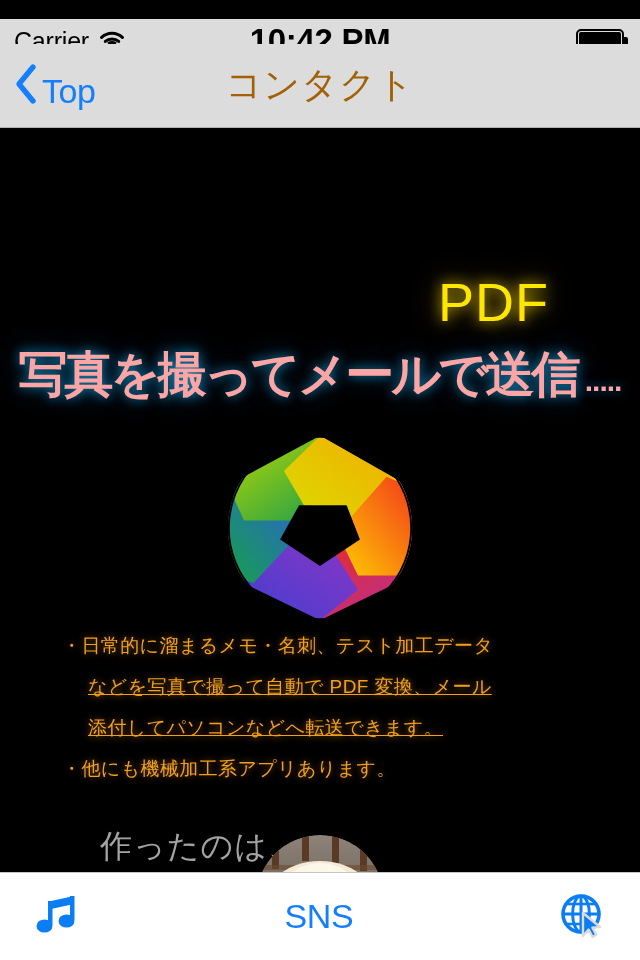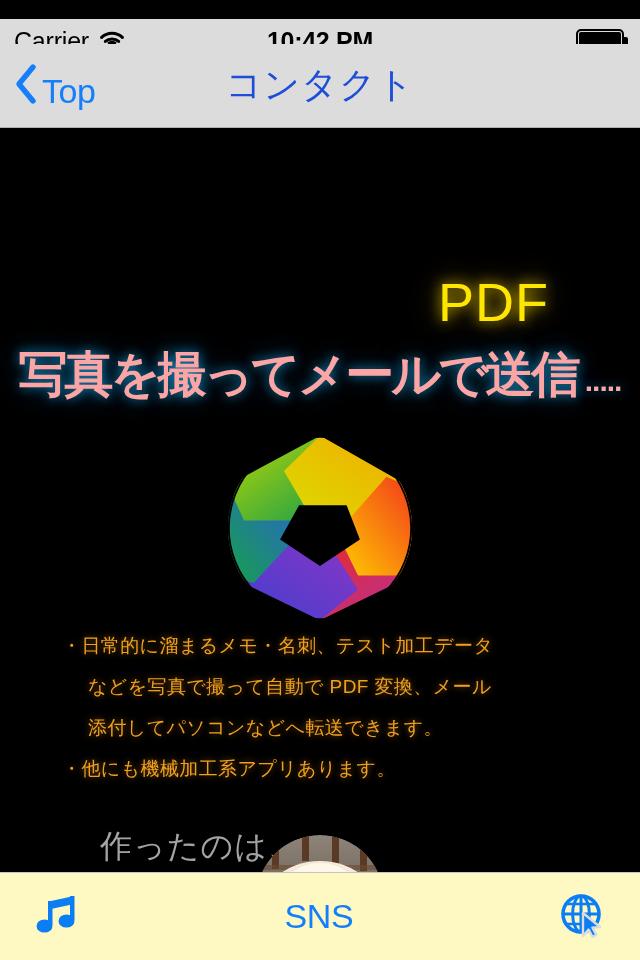--- a/index.html
+++ b/index.html
@@ -13,21 +13,21 @@
   
   .status-bar {
     position:absolute; top:0; left:0; width:640px; height:44px;
     background:#dcdcdc; color:#000;
     display:flex; align-items:center;margin-top:19px;
   }
   .sb-left { position:absolute; left:14px; top:0; height:44px; display:flex; align-items:center; gap:8px; }
   .sb-carrier { font-size:25px; letter-spacing:-0.2px; color:#000; }
   .sb-center { position:absolute; left:0; width:640px; text-align:center; top:0; height:44px;
                display:flex; align-items:center; justify-content:center; }
-  .sb-time { font-size:25px; font-weight:bold; color:#000; letter-spacing:-0.3px; }
+  .sb-time { font-size:33px; font-weight:bold; color:#000; letter-spacing:-0.3px; }
   .sb-right { position:absolute; right:12px; top:0; height:44px; display:flex; align-items:center; }
   .wifi-ico { display:block; }
   .battery { position:relative; width:52px; height:24px; }
   .battery .shell {
     position:absolute; left:0; top:0; width:48px; height:24px;
     border:2px solid #000; border-radius:5px; background:transparent;
   }
   .battery .fill {
     position:absolute; left:3px; top:3px; width:42px; height:18px;
     background:#000; border-radius:2px;
@@ -45,21 +45,21 @@
   }
   .nav-back {
     position:absolute; left:14px; top:0; height:83px;
     display:flex; align-items:center; gap:4px; cursor:pointer;
   }
   .chev { display:block; }
   .nav-back-label { font-size:34px; color:#147efb; letter-spacing:-0.5px;margin-top:12px; }
   .nav-title {
     position:absolute; left:0; top:0; width:640px; height:83px;
     display:flex; align-items:center; justify-content:center;
-    font-size:36px; color:#1d4ed8; font-weight:500; letter-spacing:1px;
+    font-size:36px; color:#a16207; font-weight:500; letter-spacing:1px;
   }
 
   
   .content {
     position:absolute; top:128px; left:0; width:640px; height:744px;
     background:#000; overflow:hidden;border-radius:20px;
   }
 
   .pdf-badge {
     position:absolute; left:438px; top:143px;
@@ -85,39 +85,39 @@
   }
 
   
   .body-copy {
     position:absolute; left:62px; top:497px; width:520px;
     color:#f0a01e; font-size:19px; line-height:41px;
     letter-spacing:0.4px;
     text-shadow:0 0 7px rgba(240,150,20,.55);
   }
   .bullet-line { display:block; }
-  .bullet-line.indent { padding-left:26px; }
+  .bullet-line.indent { padding-left:26px;text-decoration:underline; }
 
   .maker-label {
     position:absolute; left:100px; top:697px;
     color:#a3a3a3; font-size:32px; letter-spacing:1px;
   }
 
   
   .dog-photo {
     position:absolute; left:256px; top:707px;
     width:128px; height:128px; border-radius:50%;
     overflow:hidden;
   }
   .dog-photo svg { display:block; }
 
   
   .toolbar {
     position:absolute; left:0; top:872px; width:640px; height:88px;
-    background:#fef9c3;
+    background:#ffffff;
     border-top:1px solid #c4c4c4;
     display:flex; align-items:center; justify-content:space-between;
     padding:0 34px;
     z-index:5;
   }
   .tb-btn { display:flex; align-items:center; justify-content:center; cursor:pointer; }
   .tb-sns { font-size:34px; color:#147efb; letter-spacing:-0.3px; }
 </style>
 </head>
 <body>

